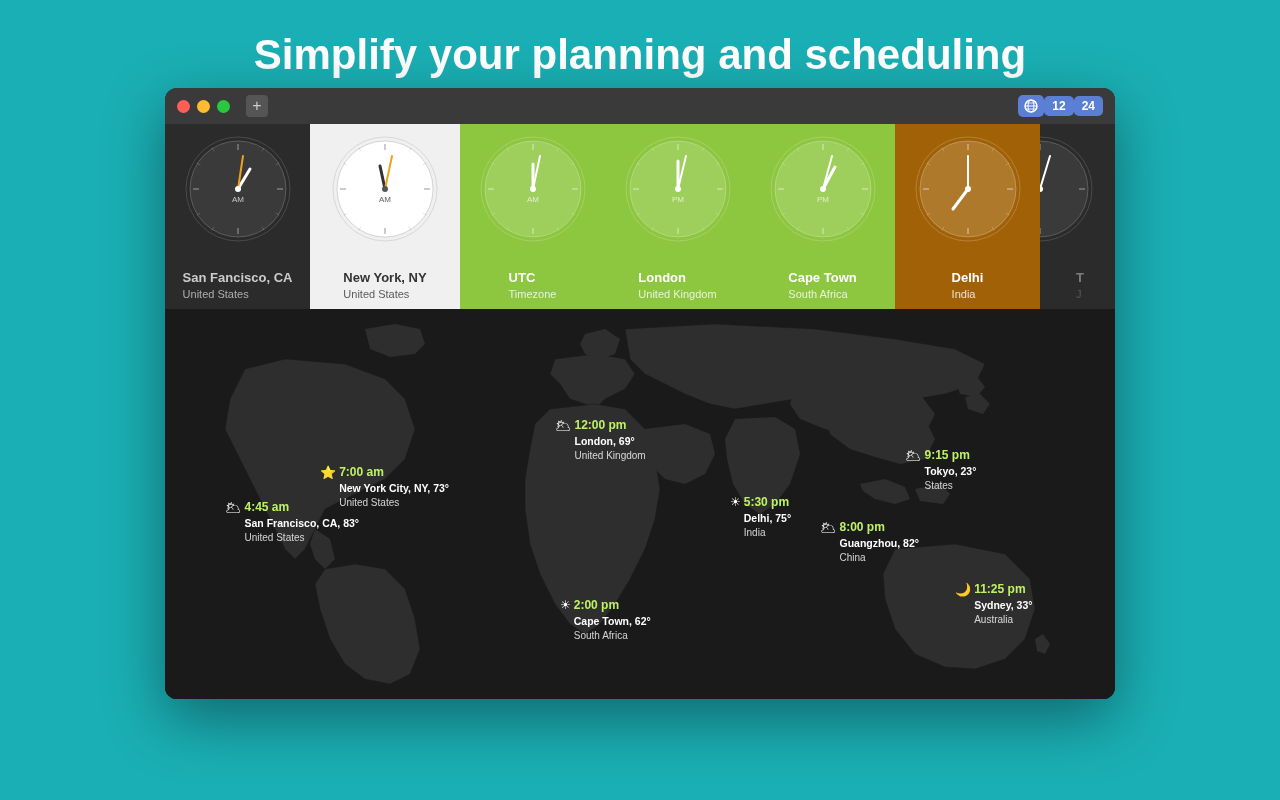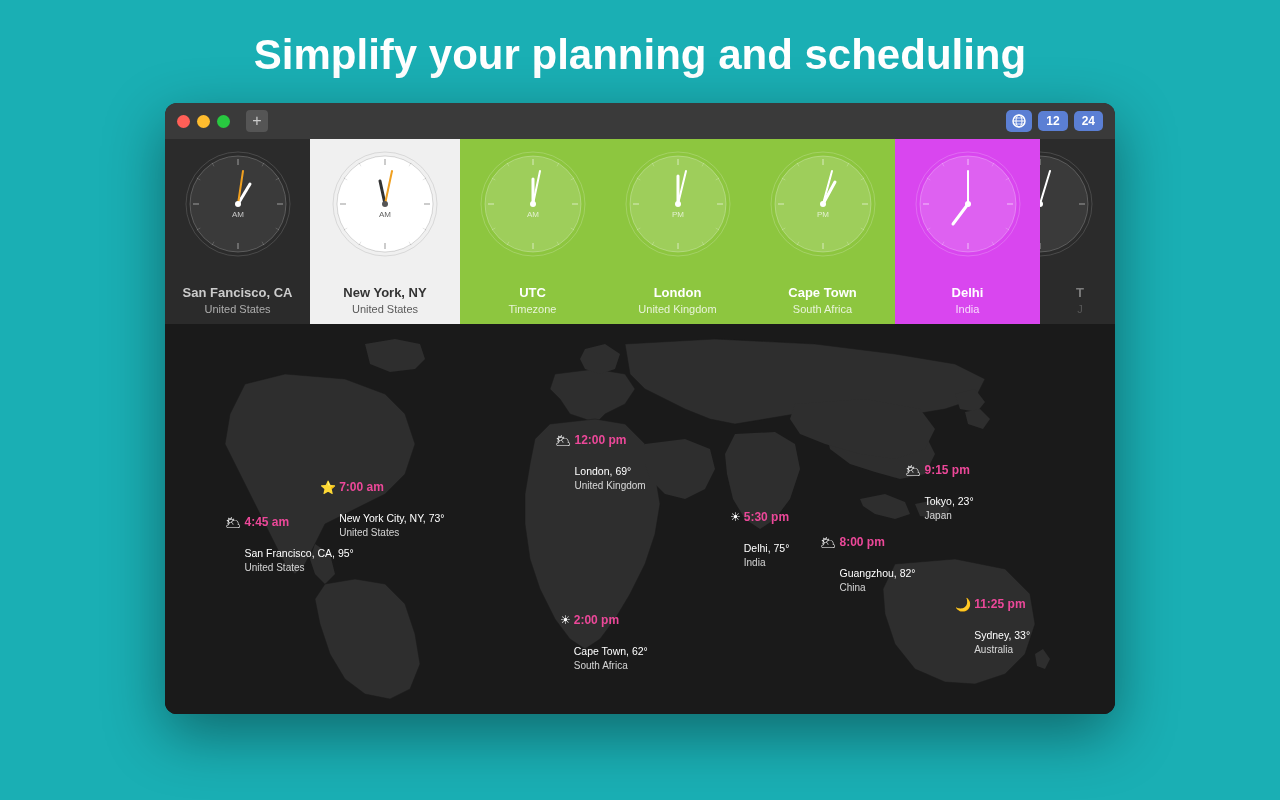--- a/index.html
+++ b/index.html
@@ -10,21 +10,21 @@
       font-family: -apple-system, BlinkMacSystemFont, 'Helvetica Neue', Arial, sans-serif;
       overflow: hidden;
       display: flex;
       flex-direction: column;
       align-items: center;
     }
 
     
     .header {
       text-align: left;
-      padding: 30px 0 23px;
+      padding: 30px 0 8px;
       color: white;
     }
     .header h1 {
       font-size: 42px;
       font-weight: 700;
       line-height: 1.2;
     }
 
     
     .app-window {
@@ -66,21 +66,21 @@
       align-items: center;
       justify-content: center;
       color: #ccc;
       font-size: 16px;
       margin-left: 10px;
       cursor: pointer;
     }
     .toolbar-right {
       display: flex;
       align-items: center;
-      gap: 6px;
+      gap: 0;
     }
     .tb-btn {
       background: #5b7fd4;
       color: white;
       border-radius: 5px;
       padding: 3px 8px;
       font-size: 12px;
       font-weight: 600;
       cursor: pointer;
     }
@@ -132,21 +132,20 @@
       position: relative;
       flex-shrink: 0;
       text-align: center;
     }
     .clock-face svg {
       width: 100%;
       height: 100%;
     }
 
     .clock-label {
-      text-align: center;
       line-height: 1.3;
     }
     .clock-city {
       font-size: 13px;
       font-weight: 600;
     }
     .clock-country {
       font-size: 11px;
       opacity: 0.8;
     }
@@ -178,25 +177,24 @@
       position: absolute;
       color: white;
       font-size: 10.5px;
       line-height: 1.4;
       display: flex;
       flex-direction: column;
     }
     .map-pin .time {
       font-weight: 700;
       font-size: 12px;
-      color: #ec4899;
+      color: #bef264;
     }
     .map-pin .city {
-      font-weight: 400;
-      margin-top: 15px;
+      font-weight: 700;
     }
     .map-pin .country {
       opacity: 0.8;
       font-size: 10px;
     }
     .map-pin .icon {
       font-size: 13px;
       margin-right: 3px;
     }
     .pin-row {
@@ -422,21 +420,21 @@
             <line x1="55" y1="55" x2="64" y2="22" stroke="white" stroke-width="2" stroke-linecap="round"></line>
             <circle cx="55" cy="55" r="3" fill="white"></circle>
           </svg>
         </div>
         <div class="clock-label">
           <div class="clock-city">Cape Town</div>
           <div class="clock-country">South Africa</div>
         </div>
       </div>
 
-      <div class="clock-cell green" style="flex:1;background:#d946ef;">
+      <div class="clock-cell green" style="flex:1;background:#a16207;">
         <div class="clock-face">
           <svg viewBox="0 0 110 110">
             <circle cx="55" cy="55" r="52" fill="none" stroke="rgba(255,255,255,0.2)" stroke-width="1"></circle>
             <circle cx="55" cy="55" r="48" fill="rgba(255,255,255,0.15)" stroke="rgba(255,255,255,0.25)" stroke-width="1"></circle>
             <g stroke="rgba(255,255,255,0.6)" stroke-width="1">
               <line x1="55" y1="10" x2="55" y2="16"></line>
               <line x1="55" y1="94" x2="55" y2="100"></line>
               <line x1="10" y1="55" x2="16" y2="55"></line>
               <line x1="94" y1="55" x2="100" y2="55"></line>
             </g>
@@ -528,21 +526,21 @@
 
       <path d="M 695 175 L 720 170 L 740 178 L 745 190 L 730 195 L 710 190 L 698 182 Z" fill="#2e2e2e"></path>
       <path d="M 750 180 L 775 175 L 785 185 L 778 195 L 755 192 Z" fill="#2e2e2e"></path>
     </svg>
 
     <div class="map-pin" style="left:60px;top:190px;">
       <div class="pin-row">
         <span class="icon">🌥</span>
         <div>
           <div class="time">4:45 am</div>
-          <div class="city">San Francisco, CA, 95°</div>
+          <div class="city">San Francisco, CA, 83°</div>
           <div class="country">United States</div>
         </div>
       </div>
     </div>
 
     <div class="map-pin" style="left:155px;top:155px;">
       <div class="pin-row">
         <span class="icon">⭐</span>
         <div>
           <div class="time">7:00 am</div>
@@ -584,21 +582,21 @@
         </div>
       </div>
     </div>
 
     <div class="map-pin" style="left:740px;top:138px;">
       <div class="pin-row">
         <span class="icon">🌥</span>
         <div>
           <div class="time">9:15 pm</div>
           <div class="city">Tokyo, 23°</div>
-          <div class="country">Japan</div>
+          <div class="country">States</div>
         </div>
       </div>
     </div>
 
     <div class="map-pin" style="left:395px;top:288px;">
       <div class="pin-row">
         <span class="icon" style="font-size:12px;">☀</span>
         <div>
           <div class="time">2:00 pm</div>
           <div class="city">Cape Town, 62°</div>

